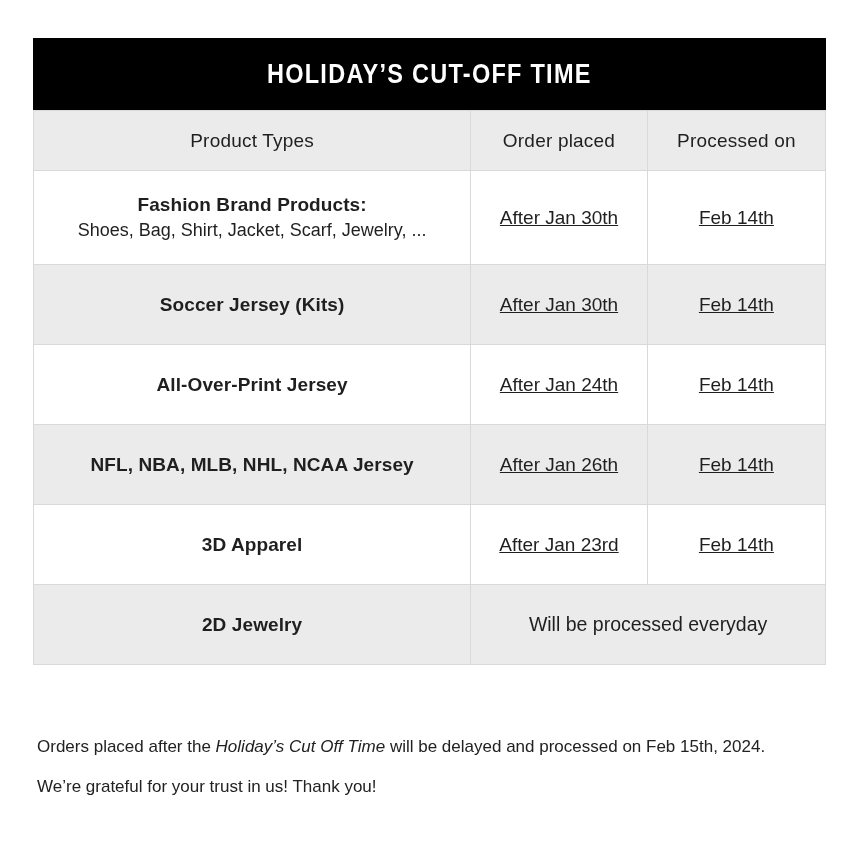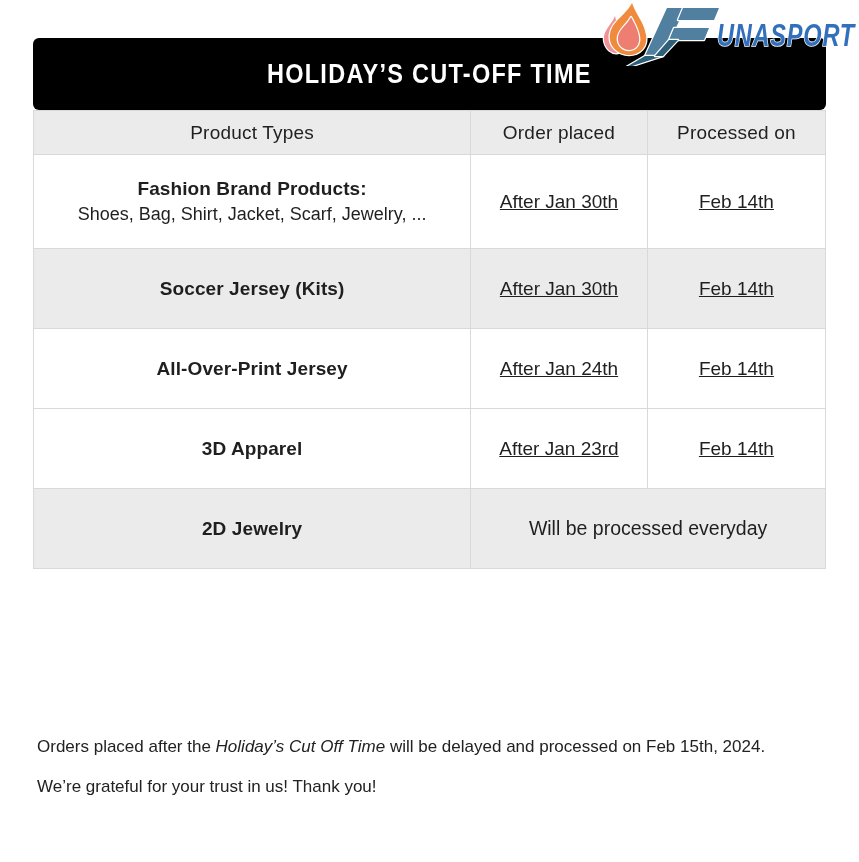--- a/index.html
+++ b/index.html
@@ -19,36 +19,36 @@
   .page{
     position:relative;width:859px;height:862px;background:#ffffff;
     font-family:"Liberation Sans",sans-serif;overflow:hidden;
   }
   
   .logo{position:absolute;top:2px;right:1px;width:257px;height:64px;z-index:3;}
   .logo svg{display:block;}
   
   .title-bar{
     position:absolute;left:33px;top:38px;width:793px;height:72px;
-    background:var(--title-bar-bg);display:flex;align-items:center;justify-content:center;z-index:1;border-radius:6px;
+    background:var(--title-bar-bg);display:flex;align-items:center;justify-content:center;z-index:1;
   }
   .title-bar .title-text{
     color:#ffffff;font-size:28px;font-weight:700;letter-spacing:1.5px;
     transform:scaleX(.84);white-space:nowrap;
   }
   
   table.cutoff{
     position:absolute;left:33px;top:110px;width:793px;
     border-collapse:collapse;table-layout:fixed;color:var(--text);
   }
   .cutoff th,.cutoff td{
     border:1px solid var(--border);
     text-align:center;vertical-align:middle;padding:4px 10px;
   }
-  .cutoff thead tr{height:44px;background:var(--row-alt-bg);}
+  .cutoff thead tr{height:60px;background:var(--row-alt-bg);}
   .cutoff th{font-size:19px;font-weight:500;letter-spacing:.2px;}
   .cutoff tbody tr{height:80px;}
   .cutoff tbody tr.tall{height:94px;}
   .cutoff tbody tr.gray{background:var(--row-alt-bg);}
   .cutoff td.product{font-weight:700;font-size:19px;letter-spacing:.1px;}
   .cutoff td.product .sub{font-weight:400;font-size:18px;margin-top:4px;letter-spacing:0;}
   .cutoff td.val{font-size:19px;font-weight:400;text-decoration:underline;}
   .cutoff td.merged{font-size:19.5px;font-weight:400;}
   
   .footer{
@@ -56,47 +56,20 @@
     color:var(--footer-text);font-size:17px;
   }
   .footer p{margin:0 0 15px 0;line-height:1.45;white-space:nowrap;}
   .footer .italic{font-style:italic;}
 </style>
 </head>
 <body>
 
 <div class="page">
 
-  <div class="logo">
-    <svg viewBox="0 0 257 64" width="257" height="64">
-
-      <g stroke="#ffffff" stroke-width="2.5" stroke-linejoin="round" paint-order="stroke">
-        <path d="M14 14 C10 24 2 28 3 38 C4 47 11 52 17 51 C21 50 23 46 22 41 C20 31 16 24 14 14 Z" style="fill:var(--flame-pink,#ef9398)"></path>
-
-        <path d="M31 1 C25 13 11 19 9 32 C7 44 17 53 28 53 C39 53 47 45 45 33 C43 20 35 13 31 1 Z" style="fill:var(--flame-orange,#f08a3c)"></path>
-
-        <path d="M30 15 C26 23 18 27 17 35 C16 43 22 48 28 48 C35 48 39 42 38 35 C37 27 33 21 30 15 Z" style="fill:var(--flame-salmon,#ee7e72)"></path>
-      </g>
-
-      <g stroke="#ffffff" stroke-width="2.5" stroke-linejoin="round" paint-order="stroke">
-
-        <path d="M66 6 L84 6 L62 54 L44 54 Z" style="fill:var(--logo-steel,#517fa0)"></path>
-
-        <path d="M44 54 L62 54 L22 67 Z" style="fill:var(--logo-steel-dark,#2e5f78)"></path>
-
-        <path d="M82 6 L118 6 L113 18 L77 18 Z" style="fill:var(--logo-steel,#517fa0)"></path>
-
-        <path d="M73 26 L108 26 L103 38 L68 38 Z" style="fill:var(--logo-steel,#517fa0)"></path>
-
-        <path d="M68 38 L77 38 L62 54 L54 54 Z" style="fill:var(--logo-steel-dark,#2e5f78)"></path>
-      </g>
-
-      <text x="116" y="44" font-size="31" font-weight="bold" font-style="italic" font-family="Liberation Sans, sans-serif" letter-spacing="1" textLength="138" lengthAdjust="spacingAndGlyphs" stroke="#ffffff" stroke-width="1.6" paint-order="stroke" style="fill:var(--logo-blue,#3370bb)">UNASPORT</text>
-    </svg>
-  </div>
 
   <div class="title-bar">
     <span class="title-text">HOLIDAY’S CUT-OFF TIME</span>
   </div>
 
   <table class="cutoff">
     <colgroup>
       <col style="width:55.2%">
       <col style="width:22.3%">
       <col style="width:22.5%">
@@ -120,20 +93,25 @@
       <tr class="gray">
         <td class="product">Soccer Jersey (Kits)</td>
         <td class="val">After Jan 30th</td>
         <td class="val">Feb 14th</td>
       </tr>
       <tr>
         <td class="product">All-Over-Print Jersey</td>
         <td class="val">After Jan 24th</td>
         <td class="val">Feb 14th</td>
       </tr>
+      <tr class="gray">
+        <td class="product">NFL, NBA, MLB, NHL, NCAA Jersey</td>
+        <td class="val">After Jan 26th</td>
+        <td class="val">Feb 14th</td>
+      </tr>
       <tr>
         <td class="product">3D Apparel</td>
         <td class="val">After Jan 23rd</td>
         <td class="val">Feb 14th</td>
       </tr>
       <tr class="gray">
         <td class="product">2D Jewelry</td>
         <td class="merged" colspan="2">Will be processed everyday</td>
       </tr>
     </tbody>

